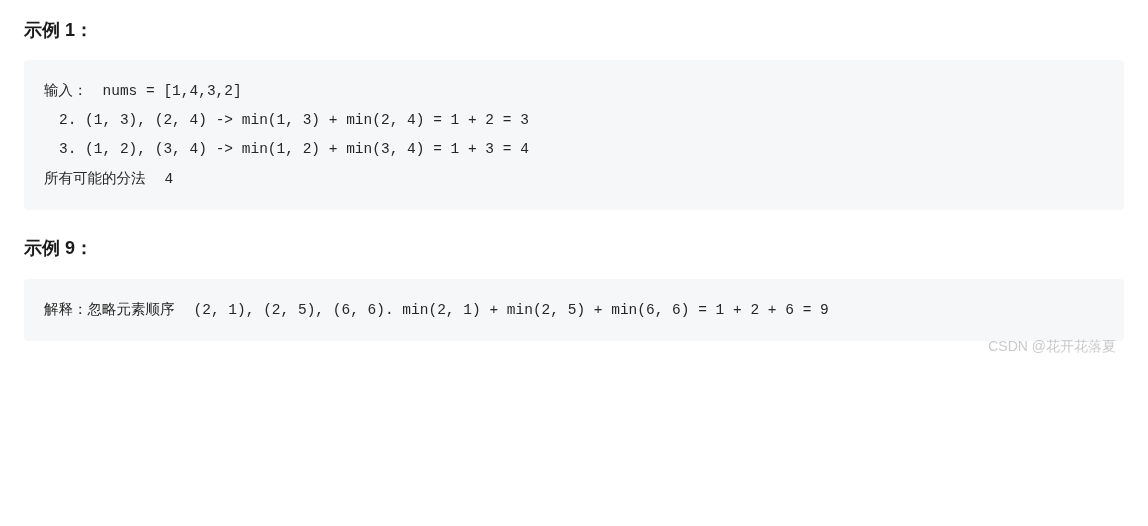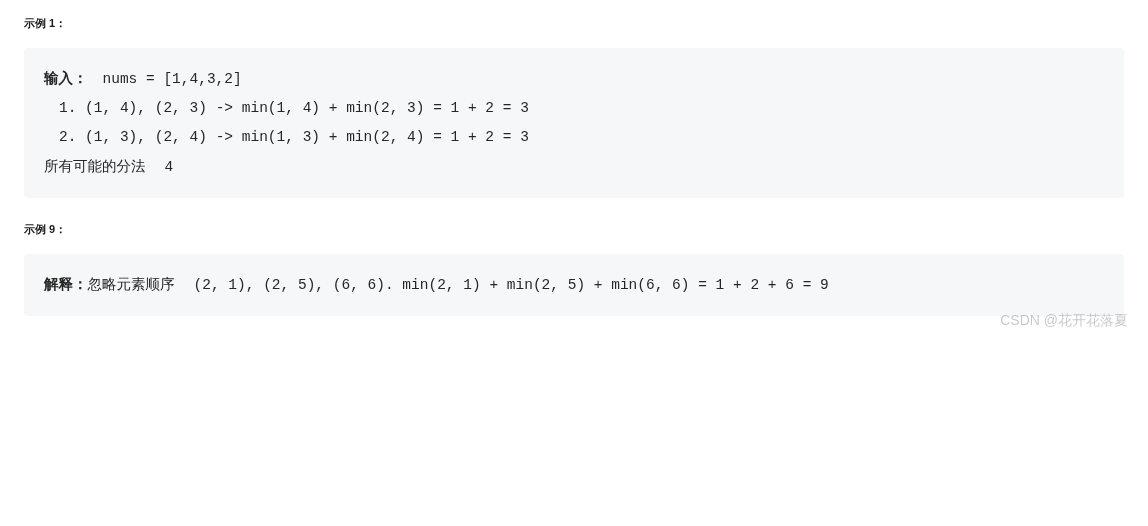--- a/index.html
+++ b/index.html
@@ -15,58 +15,58 @@
       color: #262626;
       line-height: 1.8;
       width: 1148px;
       position: relative;
     }
     .heading {
       font-weight: 700;
       color: #1a1a1a;
       margin-bottom: 14px;
       margin-top: 6px;
-      font-size: 11px;
+      font-size: 18px;
     }
     .code-block {
       background: #f6f7f8;
       border-radius: 4px;
       padding: 16px 20px;
       margin-bottom: 22px;
       font-size: 14.5px;
       line-height: 2.0;
     }
     .code-block .line {
       white-space: pre;
     }
     .mono {
       font-family: "SFMono-Regular", Consolas, "Liberation Mono", Menlo, monospace;
       padding-left: 15px;
     }
     .bold {
-      font-weight: 700;
+      font-weight: 400;
     }
     .watermark {
       position: absolute;
       bottom: 6px;
-      right: 20px;
+      right: 32px;
       color: rgba(0,0,0,0.22);
       font-size: 14px;
       font-family: -apple-system, "PingFang SC", "Microsoft YaHei", sans-serif;
     }
   </style>
 </head>
 <body>
 
 <div class="heading">示例 1：</div>
 
 <div class="code-block">
   <div class="line"><span class="bold">输入：</span><span class="mono">nums = [1,4,3,2]</span></div>
-  <div class="line mono">1. (1, 4), (2, 3) -&gt; min(1, 4) + min(2, 3) = 1 + 2 = 3</div>
   <div class="line mono">2. (1, 3), (2, 4) -&gt; min(1, 3) + min(2, 4) = 1 + 2 = 3</div>
+  <div class="line mono">3. (1, 2), (3, 4) -&gt; min(1, 2) + min(3, 4) = 1 + 3 = 4</div>
   <div class="line"><span>所有可能的分法 </span><span class="mono">4</span></div>
 </div>
 
 <div class="heading">示例 9：</div>
 
 <div class="code-block" style="margin-bottom:4px;">
   <div class="line"><span class="bold">解释：</span><span>忽略元素顺序 </span><span class="mono">(2, 1), (2, 5), (6, 6). min(2, 1) + min(2, 5) + min(6, 6) = 1 + 2 + 6 = 9</span></div>
 </div>
 
 <div class="watermark">CSDN @花开花落夏</div>

